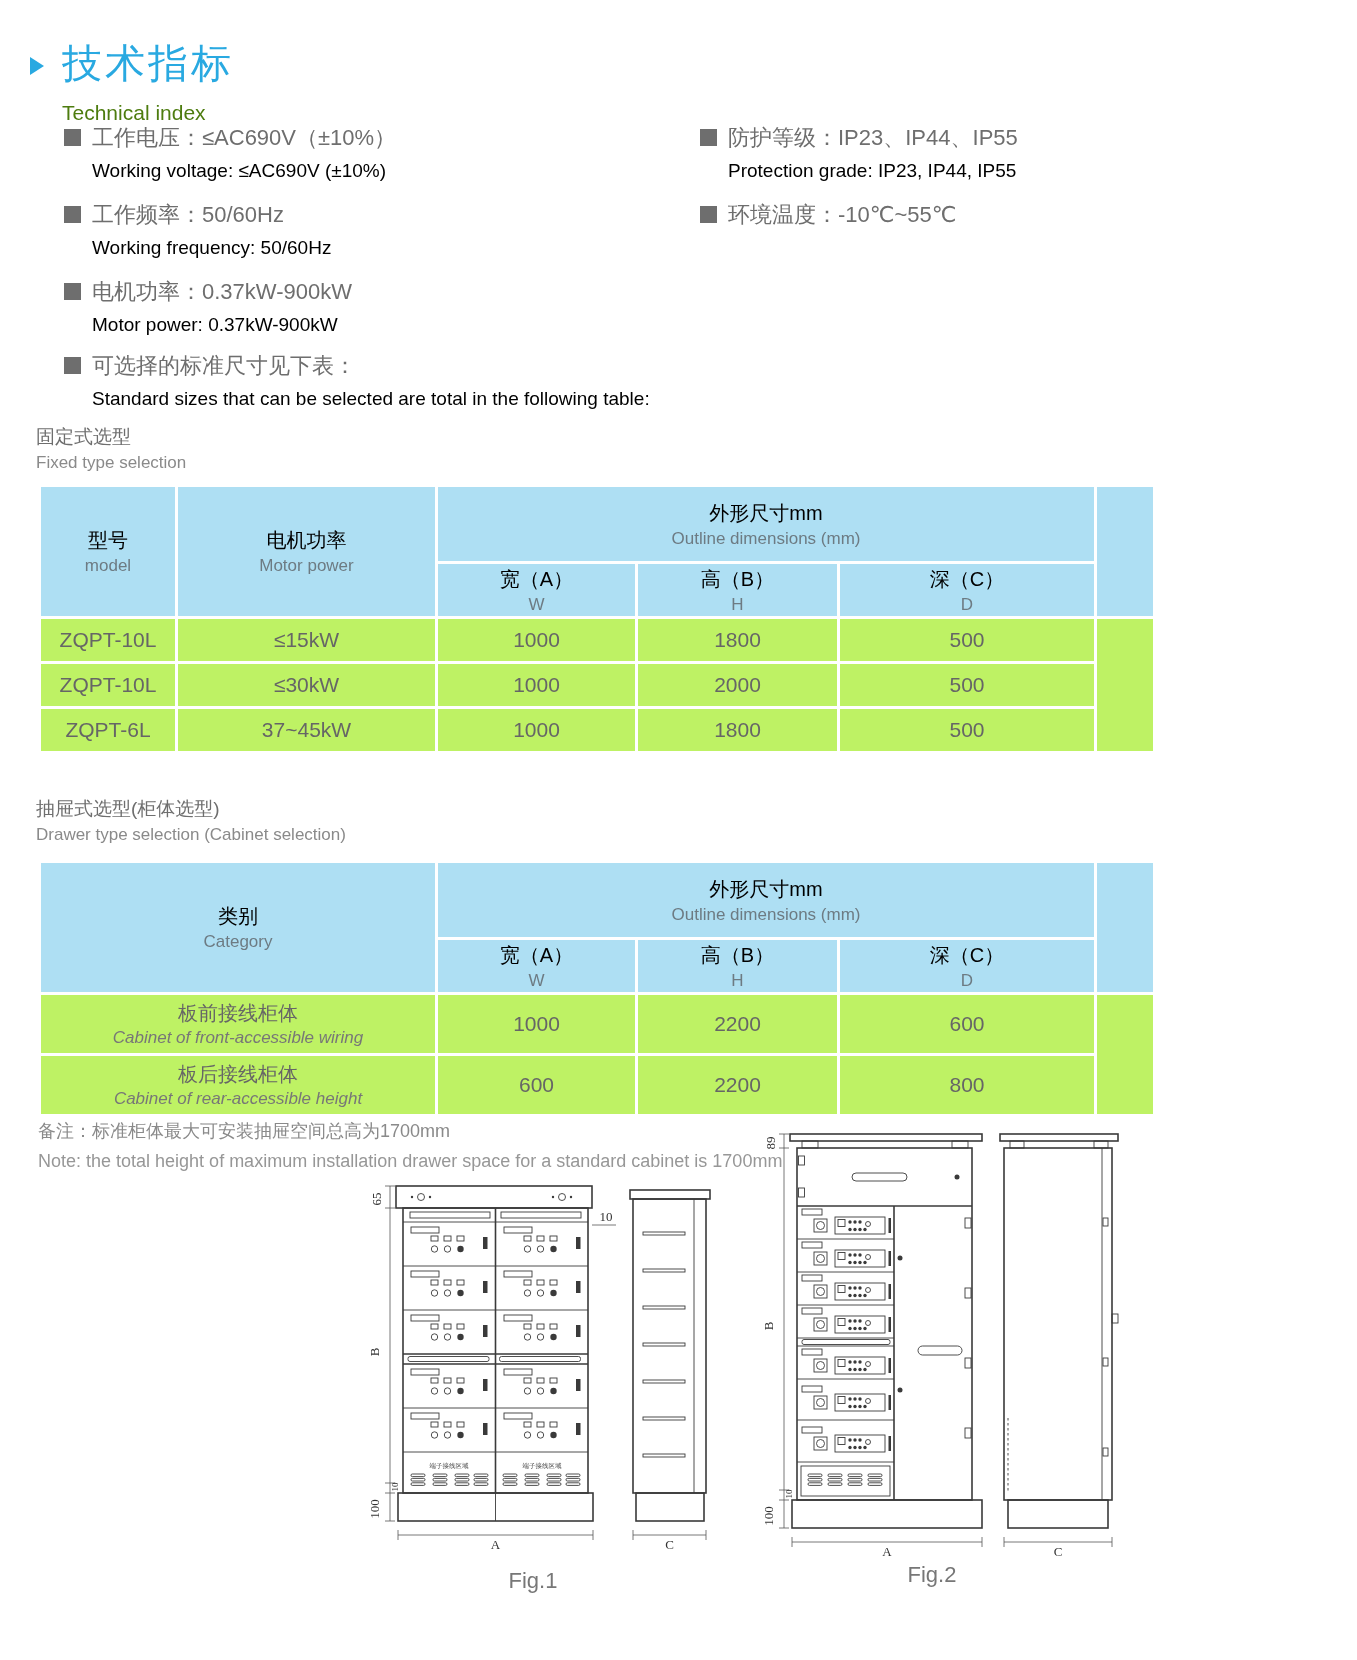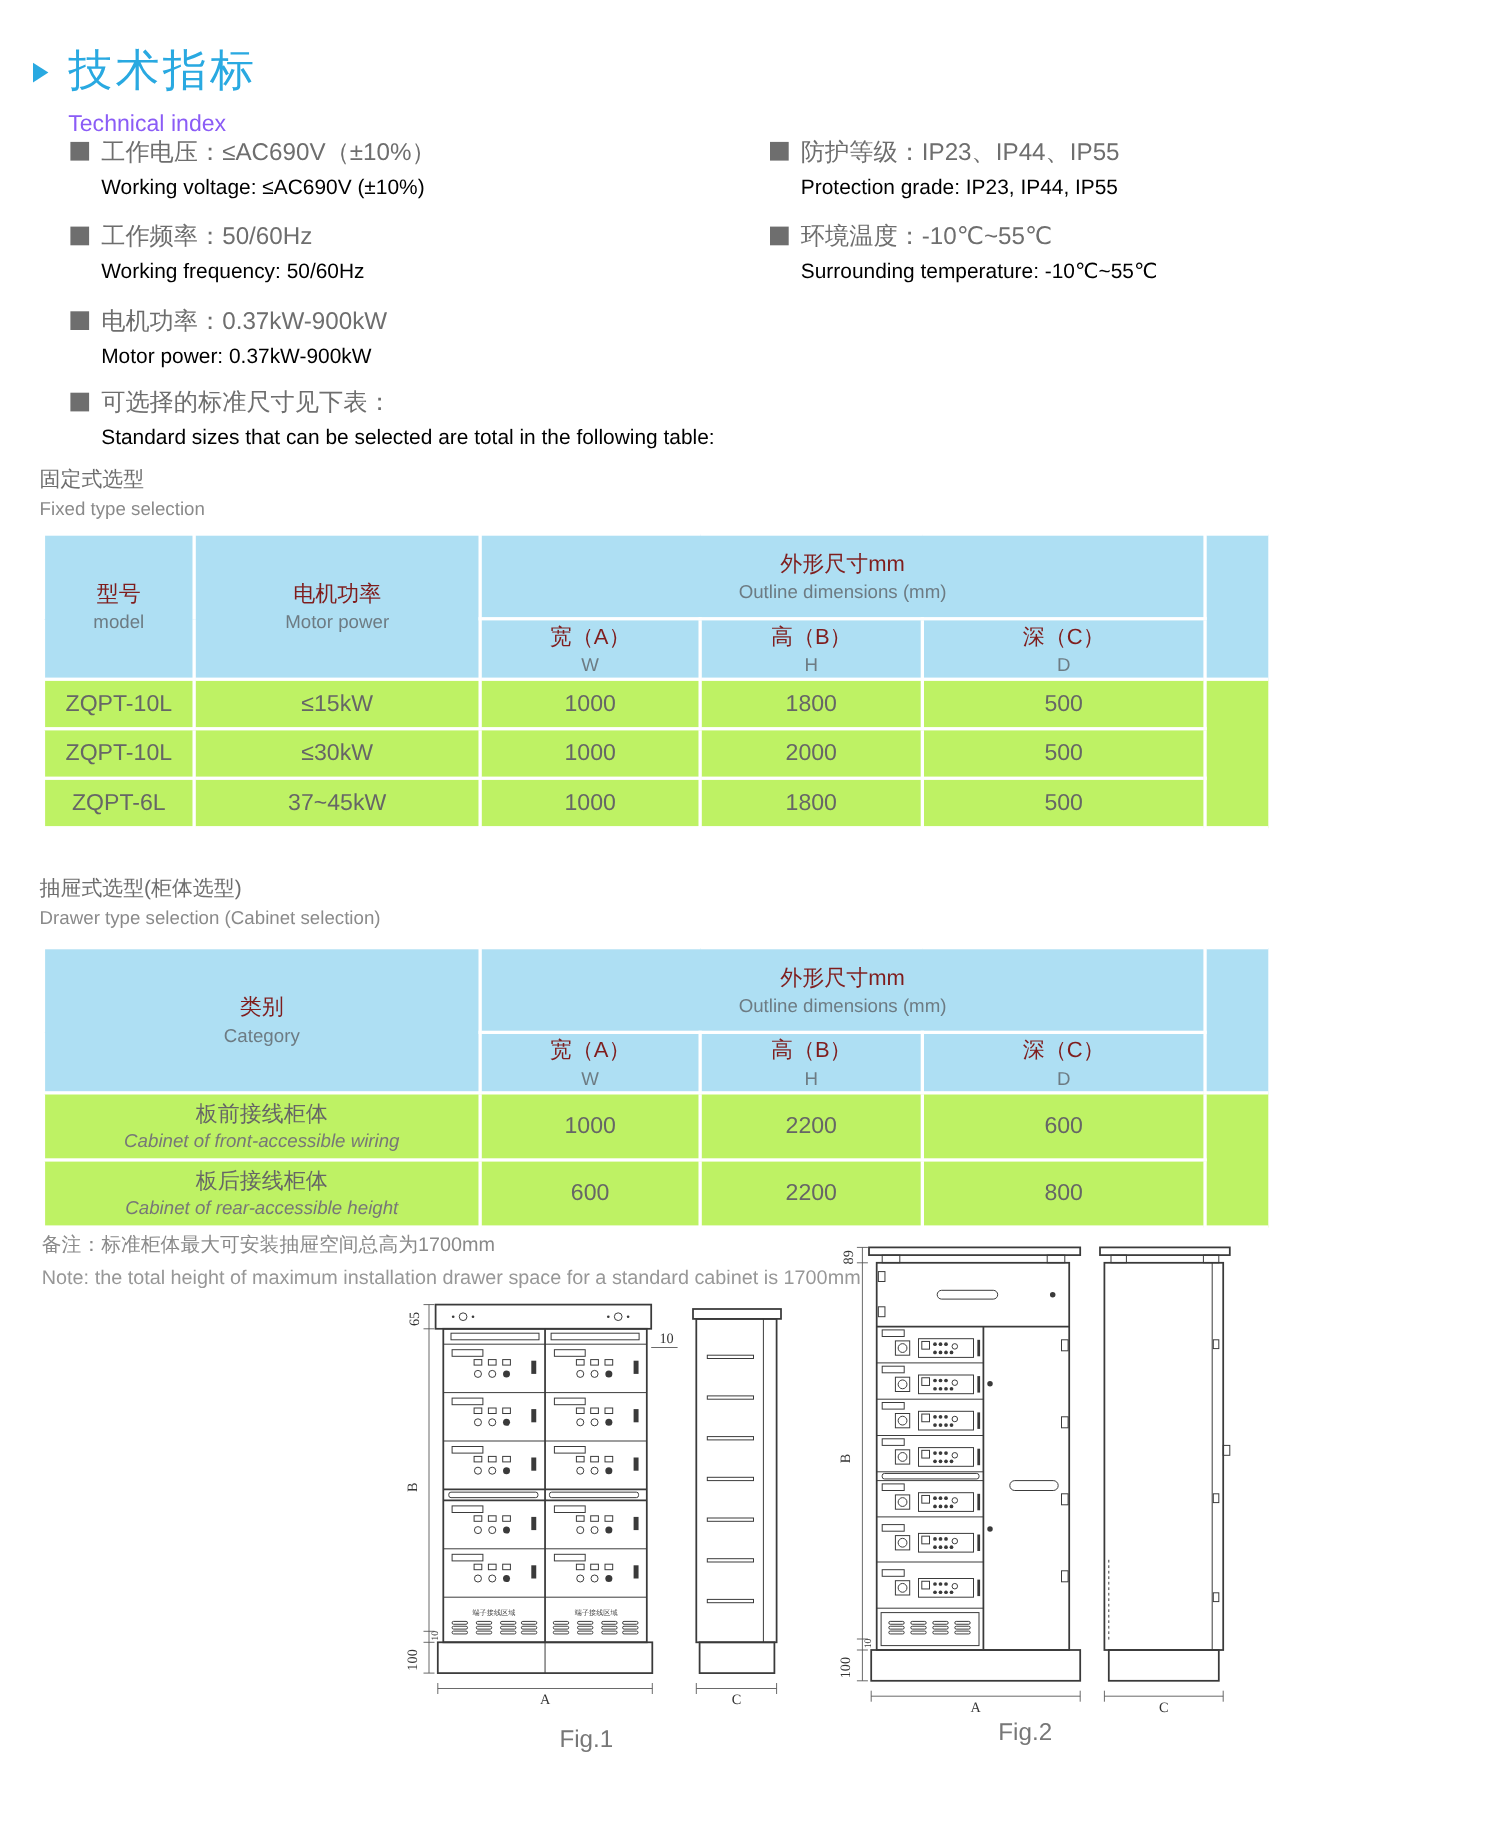--- a/index.html
+++ b/index.html
@@ -5,21 +5,21 @@
   html,body{margin:0;padding:0;background:#fff;}
   .page{position:relative;width:1153px;height:1660px;background:#fff;overflow:hidden;
         font-family:"Liberation Sans","DejaVu Sans",sans-serif;}
 
   
   .title-block{position:absolute;left:30px;top:36px;}
   .title-row{display:flex;align-items:center;}
   .tri{width:0;height:0;border-left:14px solid #29A9E1;border-top:9px solid transparent;
        border-bottom:9px solid transparent;margin-right:18px;margin-top:4px;}
   .title-cn{font-size:40px;color:#29A9E1;letter-spacing:3px;font-weight:500;}
-  .title-en{font-size:21px;color:#8b5cf6;margin:10px 0 0 32px;}
+  .title-en{font-size:21px;color:#4d7c0f;margin:10px 0 0 32px;}
 
   
   .spec-col{position:absolute;}
   .spec-item{margin-bottom:13px;}
   .spec-cn{font-size:22px;color:#6E6E6E;line-height:31px;display:flex;align-items:center;}
   .bullet{display:inline-block;width:17px;height:17px;background:#6E6E6E;margin-right:11px;flex:0 0 auto;}
   .spec-en{font-size:19px;color:#000000;line-height:30px;padding-left:28px;margin-top:3px;}
 
   
   .sec{position:absolute;}
@@ -30,21 +30,21 @@
   .spec-table{position:absolute;border-collapse:collapse;table-layout:fixed;width:1269px;}
   .spec-table th,.spec-table td{border:3px solid #fff;text-align:center;vertical-align:middle;padding:0;font-weight:normal;}
   .spec-table thead th{background:#AEDFF3;}
   .spec-table tbody td{background:#bef264;font-size:21px;color:#666;}
   .t1 thead tr:first-child th{height:74px;}
   .t1 thead tr:nth-child(2) th{height:52px;}
   .t1 tbody td{height:42px;}
   .t2 thead tr:first-child th{height:74px;}
   .t2 thead tr:nth-child(2) th{height:52px;}
   .t2 tbody td{height:58px;}
-  .hcn{font-size:20px;color:#7f1d1d;line-height:28px;}
+  .hcn{font-size:20px;color:#000000;line-height:28px;}
   .hen{font-size:17px;color:#6d7b83;line-height:23px;}
   .ccn{font-size:20px;color:#666;line-height:27px;}
   .cen{font-size:17px;color:#777;line-height:22px;font-style:italic;}
 
   
   .note{position:absolute;left:38px;top:1116px;}
   .note-cn{font-size:18px;color:#8a8a8a;line-height:30px;}
   .note-en{font-size:18px;color:#979797;line-height:30px;}
 
   
@@ -102,21 +102,20 @@
           <span class="bullet"></span>
           <span>防护等级：IP23、IP44、IP55</span>
         </div>
       <div class="spec-en">Protection grade: IP23, IP44, IP55</div>
     </div>
     <div class="spec-item">
       <div class="spec-cn">
           <span class="bullet"></span>
           <span>环境温度：-10℃~55℃</span>
         </div>
-      <div class="spec-en">Surrounding temperature: -10℃~55℃</div>
     </div>
   </div>
 
   <div class="spec-col" style="left:64px;top:350px;width:800px;">
     <div class="spec-item">
       <div class="spec-cn">
           <span class="bullet"></span>
           <span>可选择的标准尺寸见下表：</span>
         </div>
       <div class="spec-en">Standard sizes that can be selected are total in the following table:</div>

